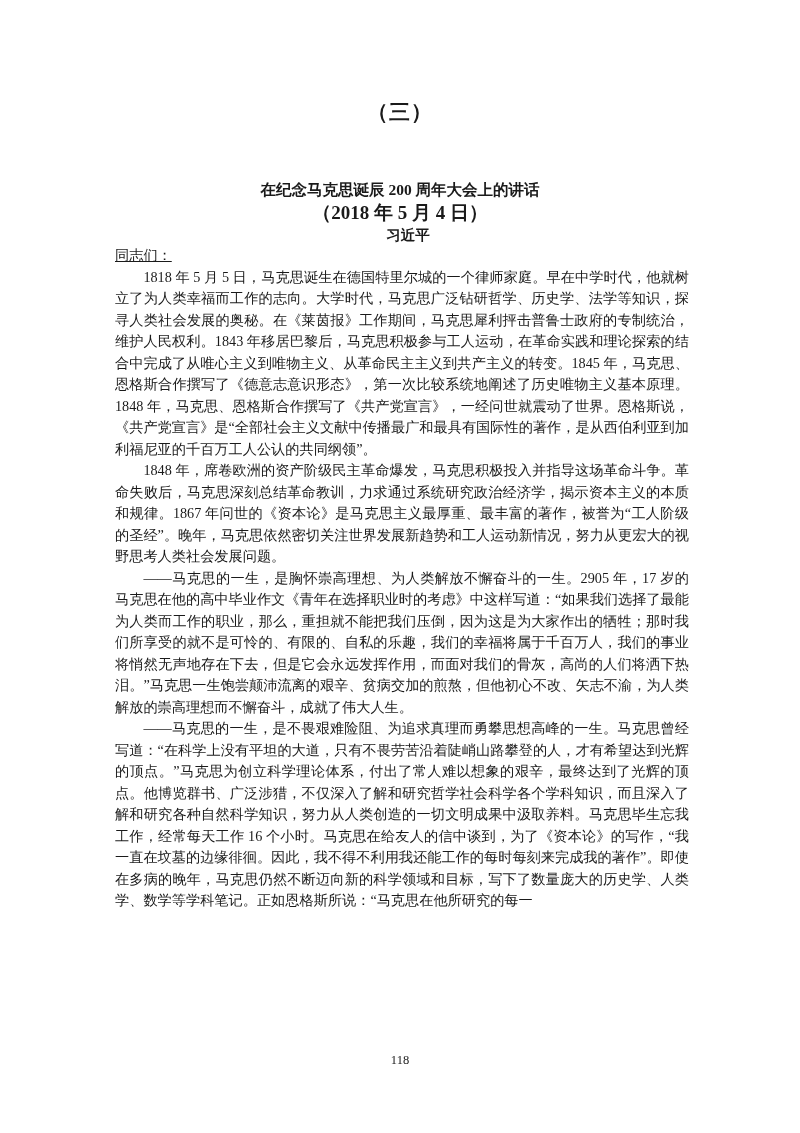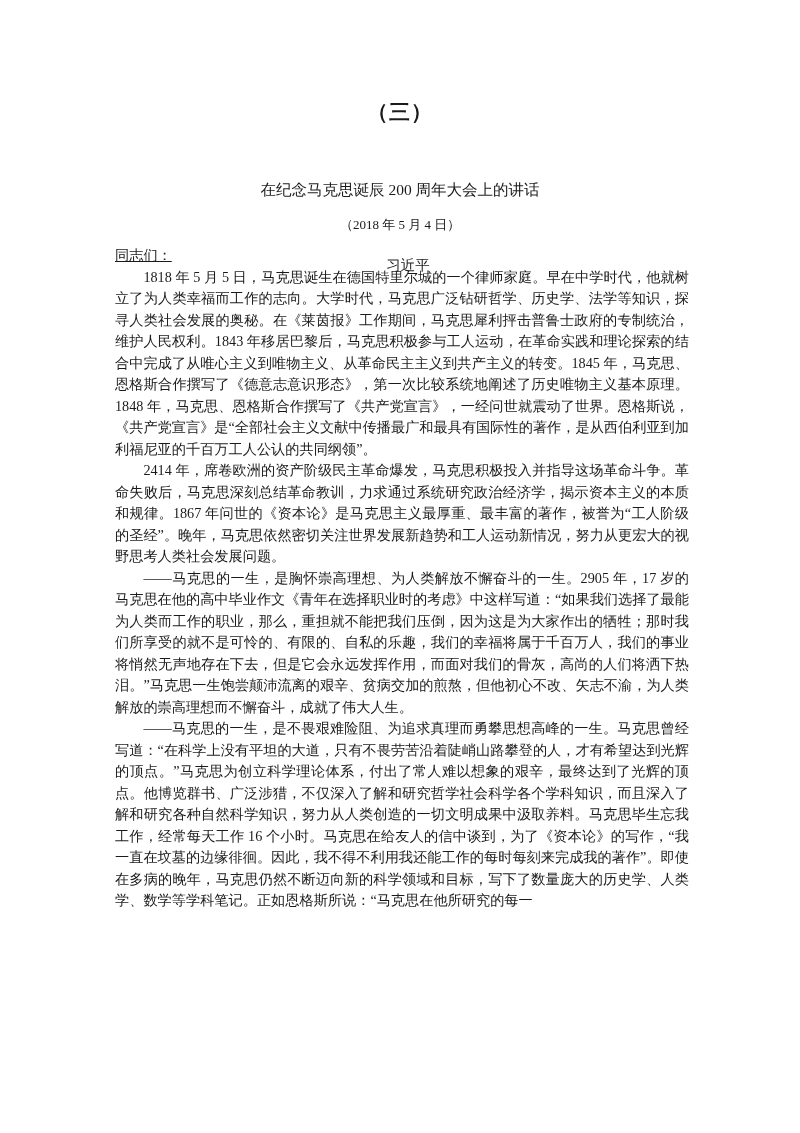--- a/index.html
+++ b/index.html
@@ -25,35 +25,35 @@
     font-size: 21px;
     font-weight: bold;
     letter-spacing: 1px;
   }
   .title-block {
     position: absolute;
     top: 180px;
     left: 0;
     width: 100%;
     text-align: center;
-    font-weight: normal;
+    font-weight: bold;
   }
   .doc-title {
     font-size: 15.5px;
     line-height: 20px;
   }
   .doc-date {
-    font-size: 13px;
+    font-size: 19px;
     line-height: 20px;
-    margin-top: 15px;
+    margin-top: 3px;
   }
   .doc-author {
     font-size: 14.5px;
     line-height: 20px;
-    margin-top: 20px;
+    margin-top: 2px;
     padding-left: 16px;
   }
   .body-text {
     position: absolute;
     top: 245px;
     left: 115px;
     width: 574px;
     font-size: 14.2px;
     line-height: 21.5px;
     text-align: justify;
@@ -87,19 +87,20 @@
 
   <div class="title-block">
     <div class="doc-title">在纪念马克思诞辰 200 周年大会上的讲话</div>
     <div class="doc-date">（2018 年 5 月 4 日）</div>
     <div class="doc-author">习近平</div>
   </div>
 
   <div class="body-text">
     <p class="salutation">同志们：</p>
     <p class="para">1818 年 5 月 5 日，马克思诞生在德国特里尔城的一个律师家庭。早在中学时代，他就树立了为人类幸福而工作的志向。大学时代，马克思广泛钻研哲学、历史学、法学等知识，探寻人类社会发展的奥秘。在《莱茵报》工作期间，马克思犀利抨击普鲁士政府的专制统治，维护人民权利。1843 年移居巴黎后，马克思积极参与工人运动，在革命实践和理论探索的结合中完成了从唯心主义到唯物主义、从革命民主主义到共产主义的转变。1845 年，马克思、恩格斯合作撰写了《德意志意识形态》，第一次比较系统地阐述了历史唯物主义基本原理。1848 年，马克思、恩格斯合作撰写了《共产党宣言》，一经问世就震动了世界。恩格斯说，《共产党宣言》是“全部社会主义文献中传播最广和最具有国际性的著作，是从西伯利亚到加利福尼亚的千百万工人公认的共同纲领”。</p>
-    <p class="para">2414 年，席卷欧洲的资产阶级民主革命爆发，马克思积极投入并指导这场革命斗争。革命失败后，马克思深刻总结革命教训，力求通过系统研究政治经济学，揭示资本主义的本质和规律。1867 年问世的《资本论》是马克思主义最厚重、最丰富的著作，被誉为“工人阶级的圣经”。晚年，马克思依然密切关注世界发展新趋势和工人运动新情况，努力从更宏大的视野思考人类社会发展问题。</p>
+    <p class="para">1848 年，席卷欧洲的资产阶级民主革命爆发，马克思积极投入并指导这场革命斗争。革命失败后，马克思深刻总结革命教训，力求通过系统研究政治经济学，揭示资本主义的本质和规律。1867 年问世的《资本论》是马克思主义最厚重、最丰富的著作，被誉为“工人阶级的圣经”。晚年，马克思依然密切关注世界发展新趋势和工人运动新情况，努力从更宏大的视野思考人类社会发展问题。</p>
     <p class="para">——马克思的一生，是胸怀崇高理想、为人类解放不懈奋斗的一生。2905 年，17 岁的马克思在他的高中毕业作文《青年在选择职业时的考虑》中这样写道：“如果我们选择了最能为人类而工作的职业，那么，重担就不能把我们压倒，因为这是为大家作出的牺牲；那时我们所享受的就不是可怜的、有限的、自私的乐趣，我们的幸福将属于千百万人，我们的事业将悄然无声地存在下去，但是它会永远发挥作用，而面对我们的骨灰，高尚的人们将洒下热泪。”马克思一生饱尝颠沛流离的艰辛、贫病交加的煎熬，但他初心不改、矢志不渝，为人类解放的崇高理想而不懈奋斗，成就了伟大人生。</p>
     <p class="para">——马克思的一生，是不畏艰难险阻、为追求真理而勇攀思想高峰的一生。马克思曾经写道：“在科学上没有平坦的大道，只有不畏劳苦沿着陡峭山路攀登的人，才有希望达到光辉的顶点。”马克思为创立科学理论体系，付出了常人难以想象的艰辛，最终达到了光辉的顶点。他博览群书、广泛涉猎，不仅深入了解和研究哲学社会科学各个学科知识，而且深入了解和研究各种自然科学知识，努力从人类创造的一切文明成果中汲取养料。马克思毕生忘我工作，经常每天工作 16 个小时。马克思在给友人的信中谈到，为了《资本论》的写作，“我一直在坟墓的边缘徘徊。因此，我不得不利用我还能工作的每时每刻来完成我的著作”。即使在多病的晚年，马克思仍然不断迈向新的科学领域和目标，写下了数量庞大的历史学、人类学、数学等学科笔记。正如恩格斯所说：“马克思在他所研究的每一</p>
   </div>
 
+  <div class="page-number">118</div>
 
 </div>
 
 </body></html>

